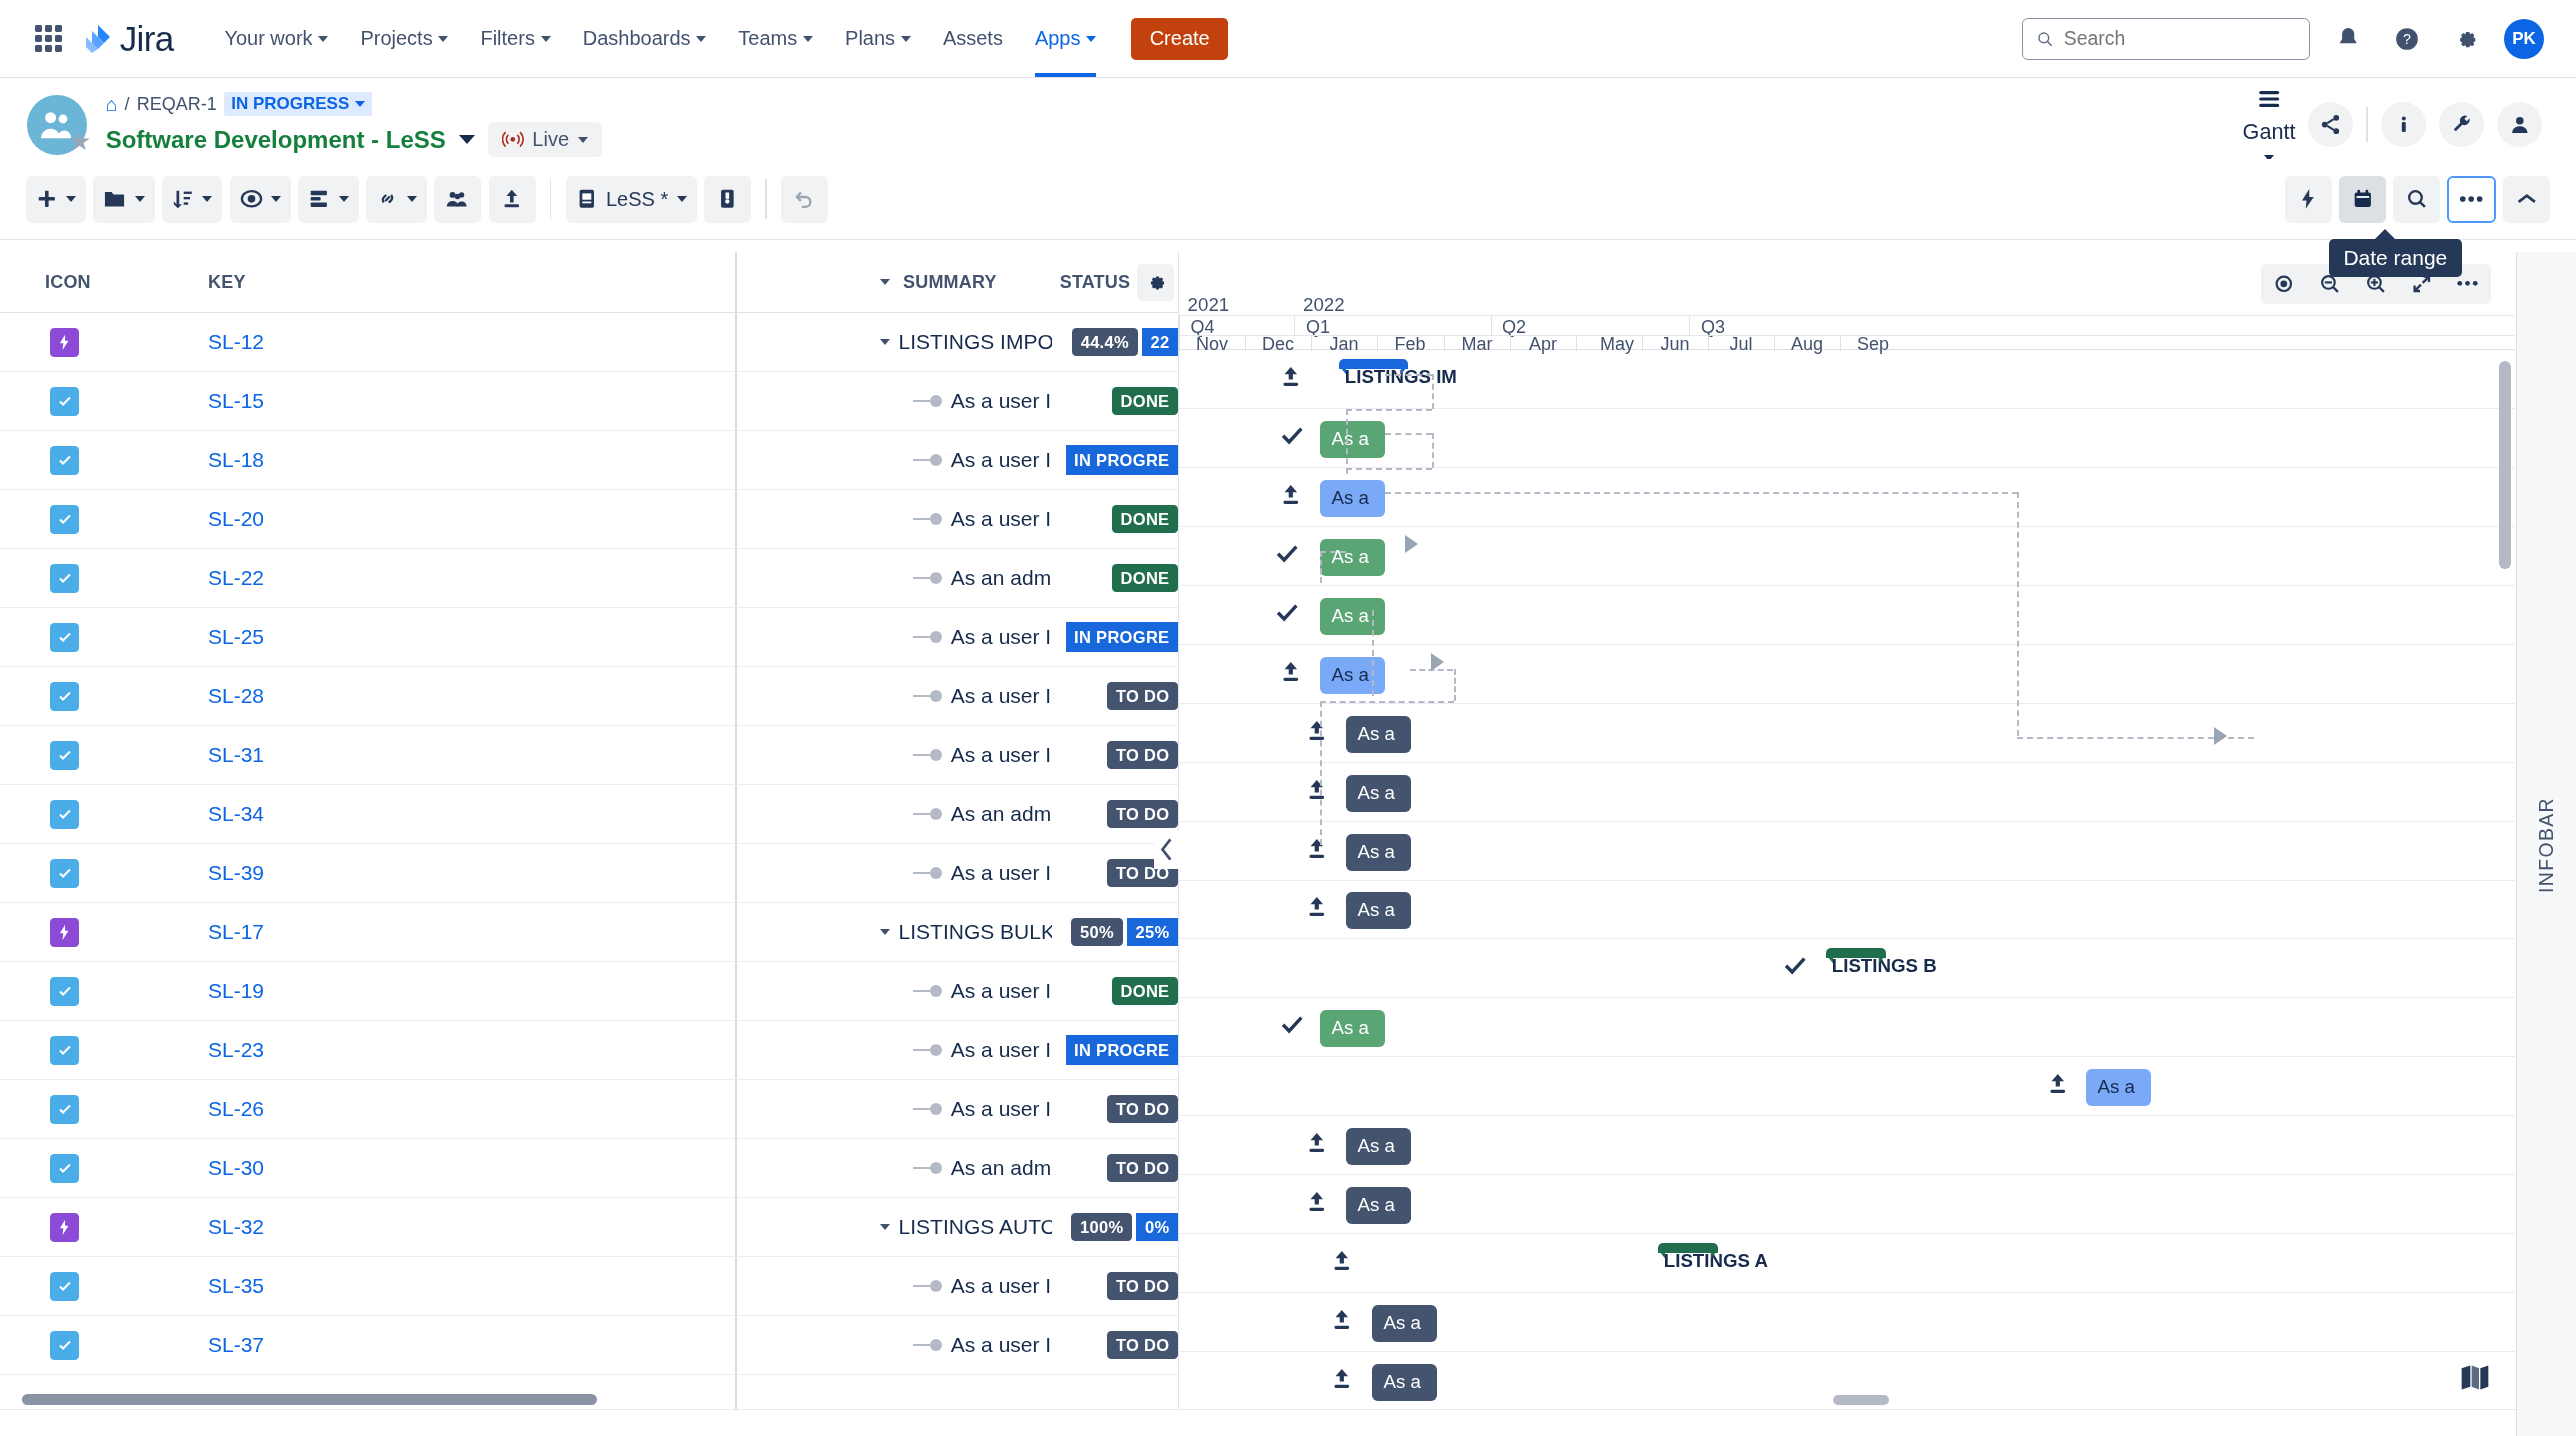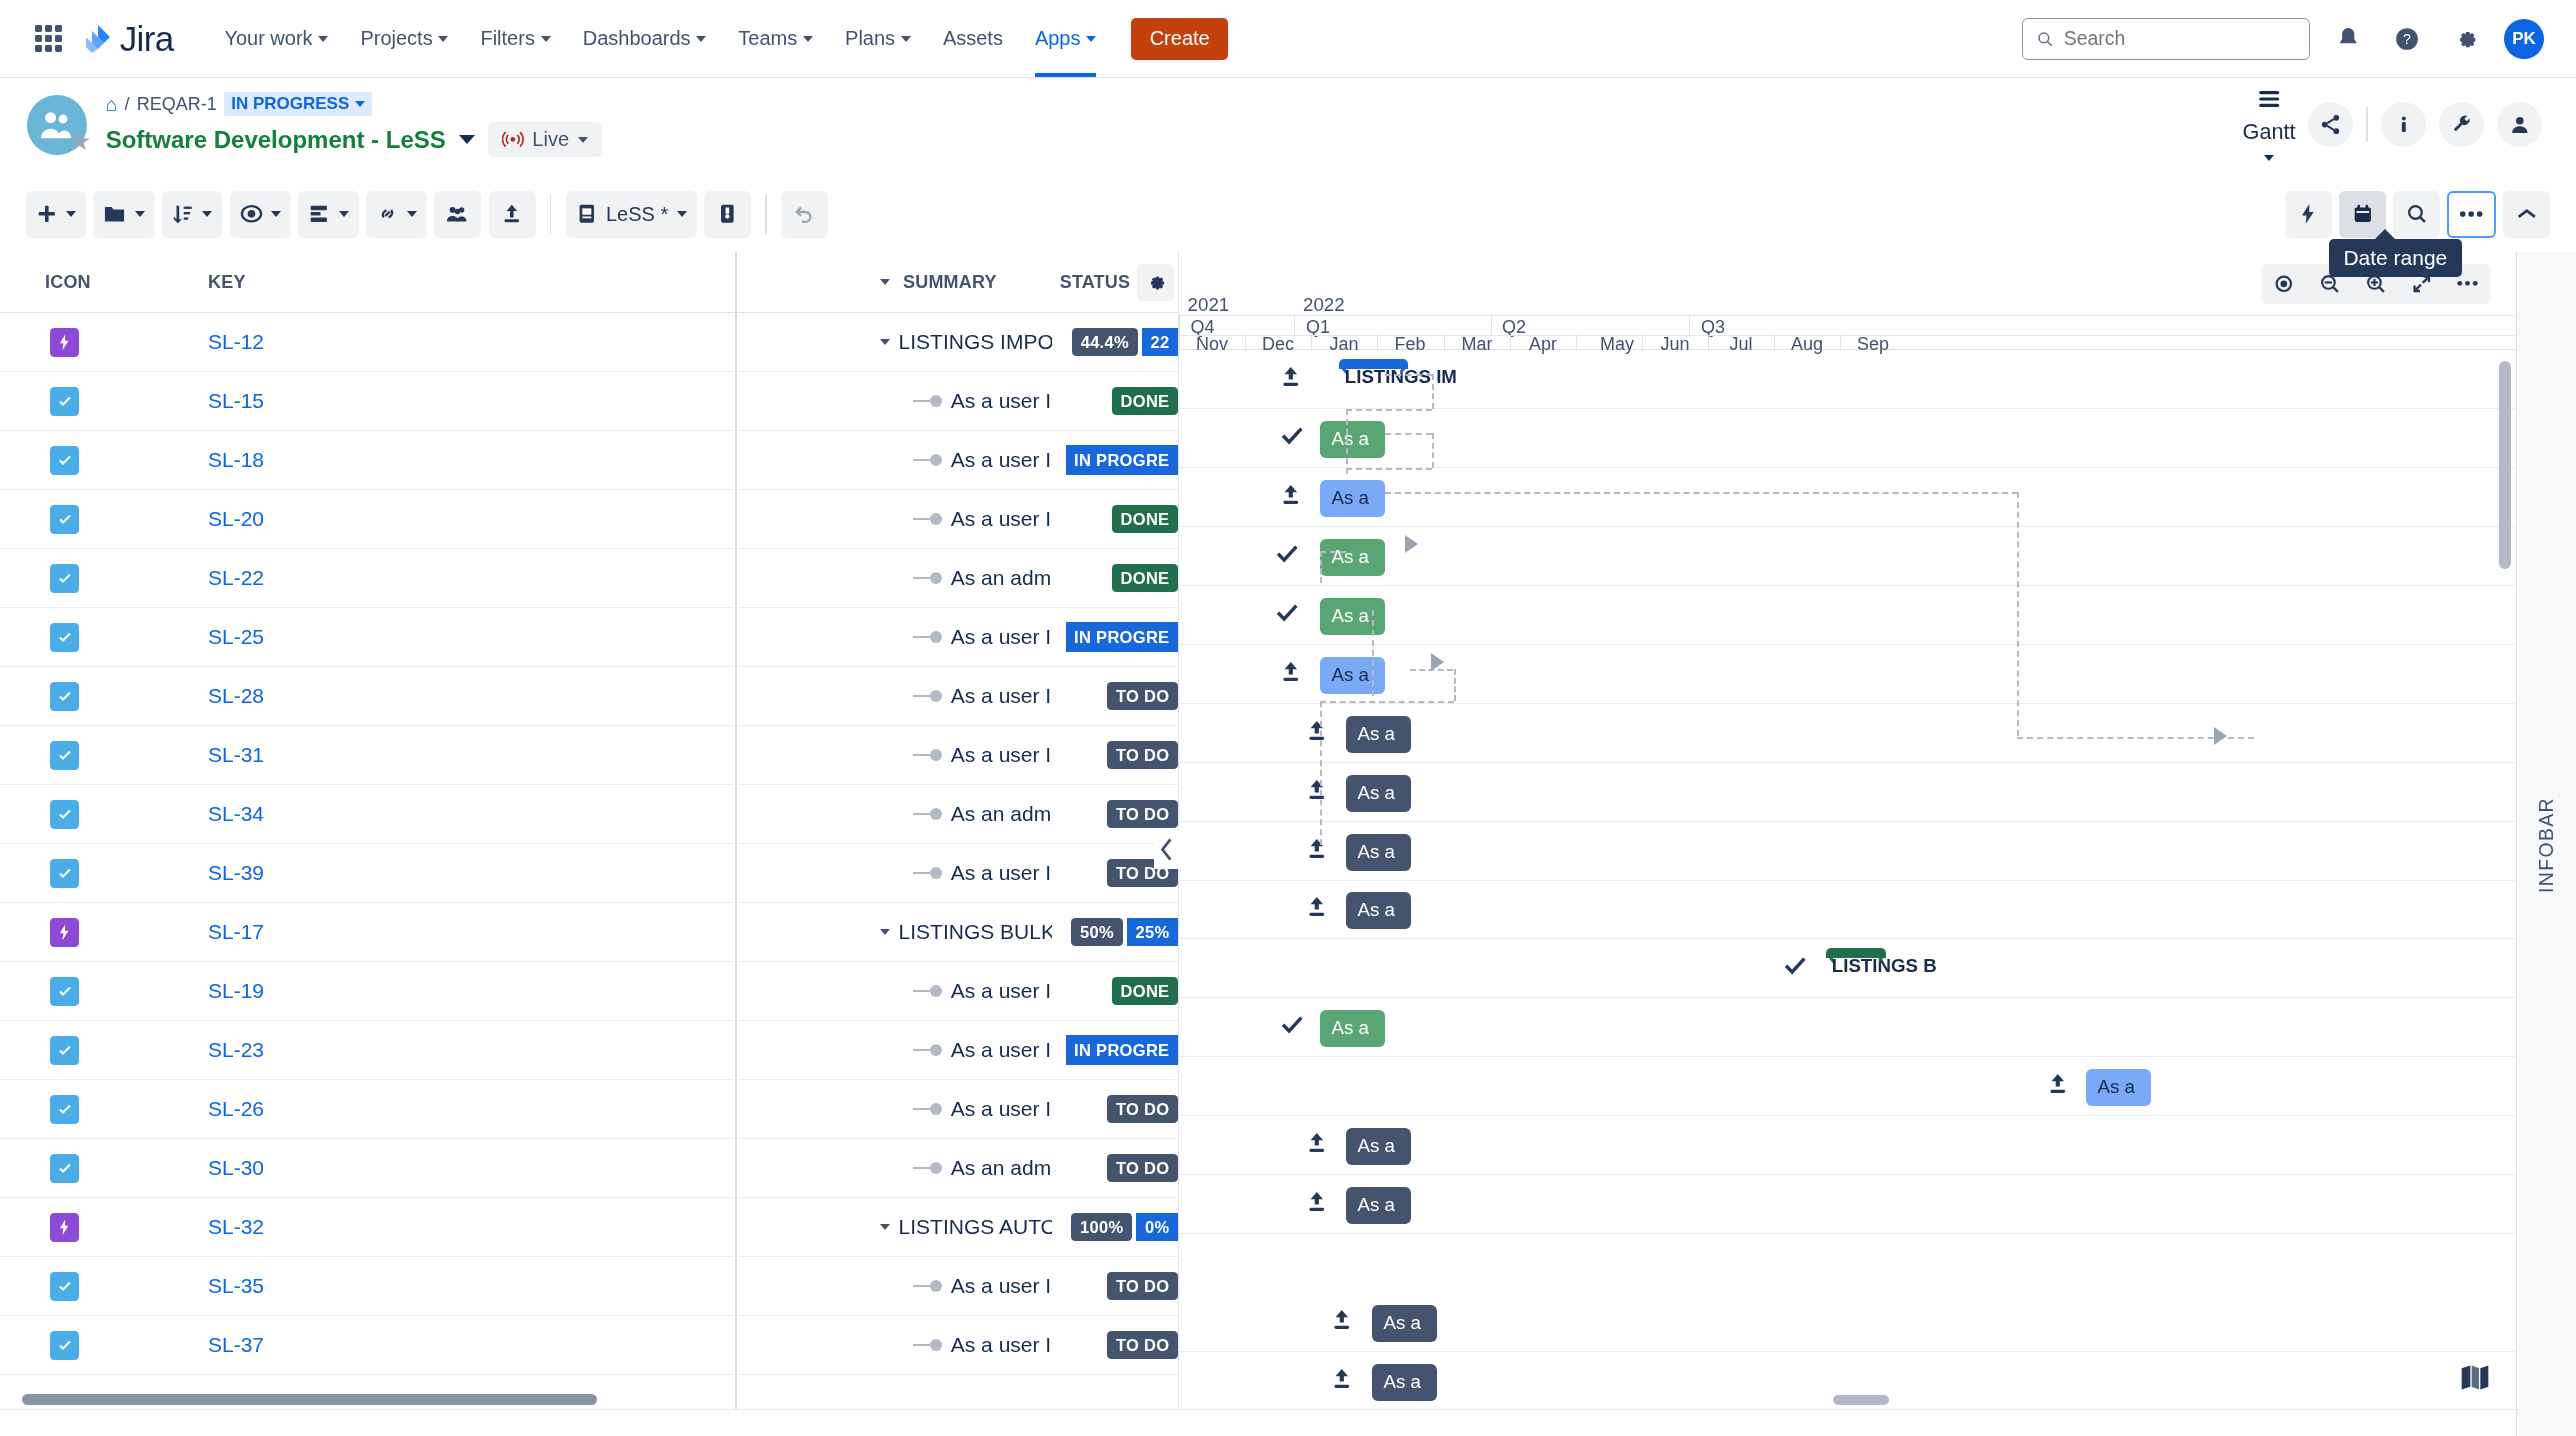--- a/index.html
+++ b/index.html
@@ -83,21 +83,21 @@
     border-radius: 5.8px; padding: 5.8px 14.4px; font-size: 20px; color: #42526e; cursor: pointer;
   }
   .hdrright { margin-left: auto; display: flex; align-items: center; gap: 13px; padding-right: 7.2px; }
   #gantt-switcher { display: flex; align-items: center; gap: 10px; font-size: 21.6px; color: #172b4d; cursor: pointer; flex-direction: column; }
   .circbtn { width: 45px; height: 45px; border-radius: 50%; background: #f1f2f4;
              display: flex; align-items: center; justify-content: center; cursor: pointer; color: #253858; }
   .vdiv { width: 1.4px; height: 35px; background: #dfe1e6; }
 
   
   #toolbar {
-    position: absolute; top: 174px; left: 0; width: 2576px; height: 81px;
+    position: absolute; top: 159px; left: 0; width: 2576px; height: 81px;
     background: #fff; display: flex; align-items: center; padding: 0 26px; gap: 7.2px;
     border-bottom: 0.7px solid #e4e6ea;
   }
   .tbtn {
     height: 47px; min-width: 47px; background: #f1f2f4; border-radius: 5.8px;
     display: flex; align-items: center; justify-content: center; gap: 8.6px;
     padding: 0 10px; cursor: pointer; color: #253858;
   }
   .tbtn.sel { background: #dcdfe4; }
   .tbtn.outline { background: #fff; border: 2.2px solid #4c9aff; }
@@ -1090,20 +1090,32 @@
           </svg></span>
         <div class="bar bar-dark" style="left: 167px; width: 65px;">As a</div>
       </div>
       <div class="grow" style="top: 825px;">
         <span class="marker" style="left: 127px;"><svg width="21.6" height="23" viewBox="0 0 20 22" fill="#253858">
             <path d="M10 1l6 7h-4v5H8V8H4z"></path>
             <rect x="3" y="16" width="14" height="3.2" rx="1.4"></rect>
           </svg></span>
         <div class="bar bar-dark" style="left: 167px; width: 65px;">As a</div>
       </div>
+      <div class="grow" style="top: 884px;">
+        <span class="marker" style="left: 152px;"><svg width="21.6" height="23" viewBox="0 0 20 22" fill="#253858">
+            <path d="M10 1l6 7h-4v5H8V8H4z"></path>
+            <rect x="3" y="16" width="14" height="3.2" rx="1.4"></rect>
+          </svg></span>
+        <div class="epicbar" style="left: 479px; width: 60px;">
+          <div class="cap" style="background: rgb(33, 110, 78);"></div>
+          <div class="lcap" style="left: 0px; background: rgb(33, 110, 78); clip-path: polygon(0px 0px, 100% 0px, 100% 55%);"></div>
+          <div class="rcap" style="right: 0px; background: rgb(33, 110, 78); clip-path: polygon(0px 0px, 100% 0px, 0px 55%);"></div>
+          <div class="etxt">LISTINGS A</div>
+        </div>
+      </div>
       <div class="grow" style="top: 943px;">
         <span class="marker" style="left: 152px;"><svg width="21.6" height="23" viewBox="0 0 20 22" fill="#253858">
             <path d="M10 1l6 7h-4v5H8V8H4z"></path>
             <rect x="3" y="16" width="14" height="3.2" rx="1.4"></rect>
           </svg></span>
         <div class="bar bar-dark" style="left: 193px; width: 65px;">As a</div>
       </div>
       <div class="grow" style="top: 1002px;">
         <span class="marker" style="left: 152px;"><svg width="21.6" height="23" viewBox="0 0 20 22" fill="#253858">
             <path d="M10 1l6 7h-4v5H8V8H4z"></path>

